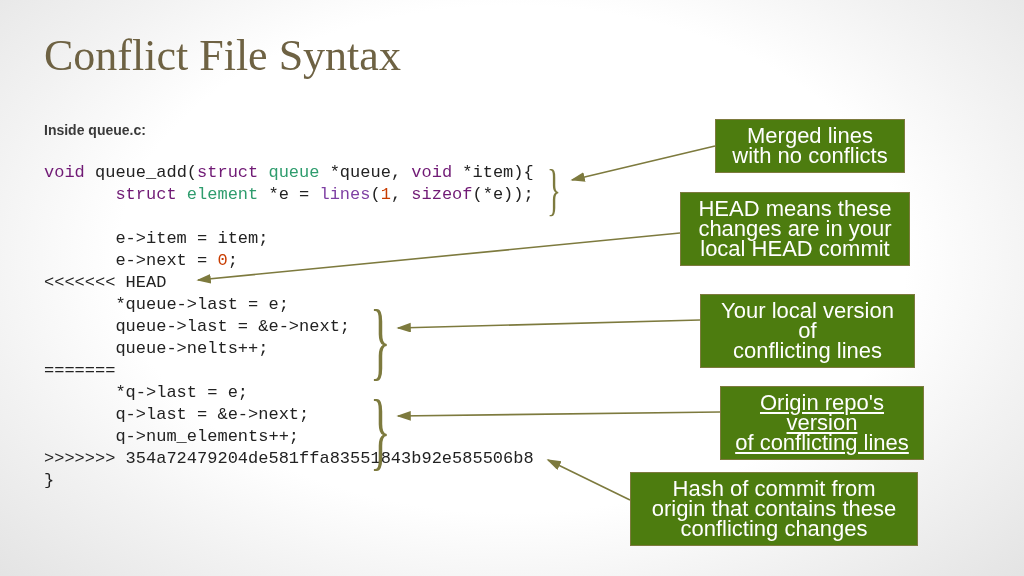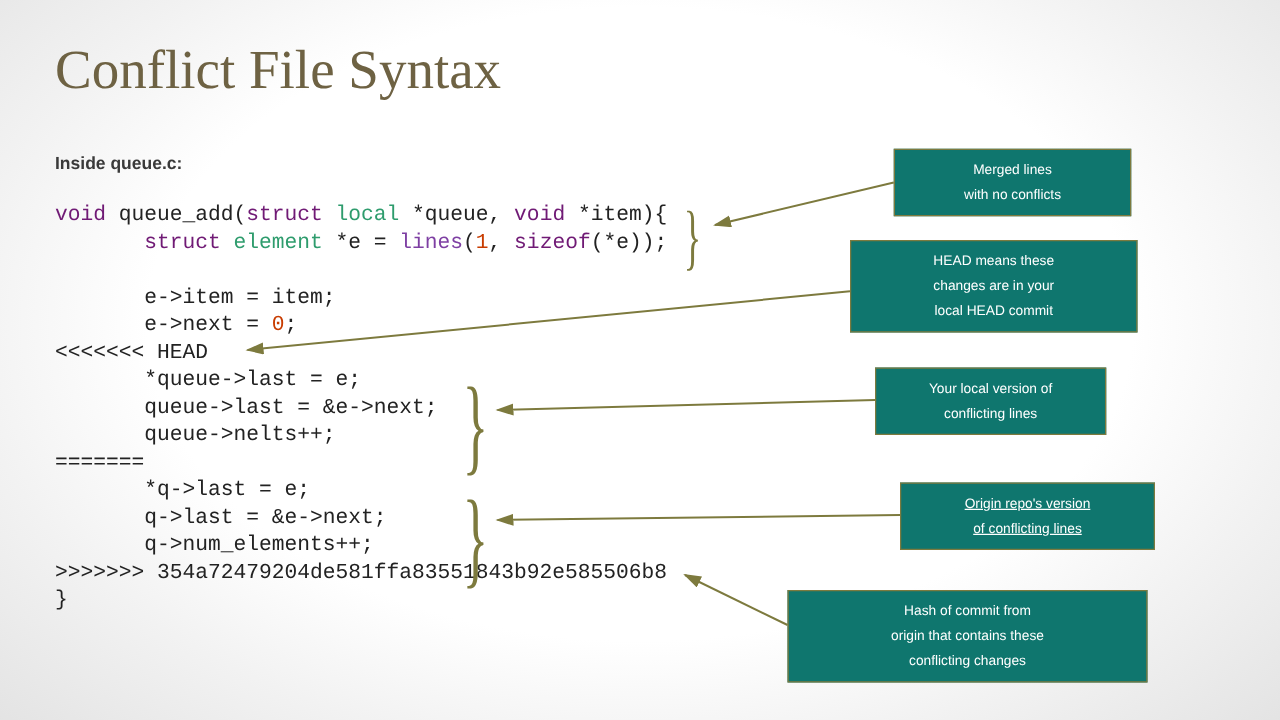--- a/index.html
+++ b/index.html
@@ -35,24 +35,24 @@
     color: #222;
     white-space: pre;
   }
   .kw-type   { color: #701a75; }
   .kw-name   { color: #2e9c6d; }
   .kw-call   { color: #7e3fa3; }
   .kw-num    { color: #c83c00; }
 
   .callout {
     position: absolute;
-    background: #0f766e;
+    background: #4d7c0f;
     border: 1.5px solid #7d7a3e;
     color: #ffffff;
-    font-size: 11px;
+    font-size: 22px;
     line-height: 20px;
     text-align: center;
     padding: 6px 10px;
     font-family: "Segoe UI", Arial, sans-serif;
   }
   .brace {
     position: absolute;
     font-family: Georgia, serif;
     color: #7d7a3e;
     transform: scaleX(0.5);
@@ -64,21 +64,21 @@
     width: 1024px; height: 576px;
     pointer-events: none;
   }
 </style>
 </head>
 <body>
 
 <h1 class="title">Conflict File Syntax</h1>
 <h2 class="subtitle">Inside queue.c:</h2>
 
-<div class="code"><span class="kw-type">void</span><span> queue_add(</span><span class="kw-type">struct</span><span class="kw-name"> local </span><span>*queue, </span><span class="kw-type">void</span><span> *item){</span>
+<div class="code"><span class="kw-type">void</span><span> queue_add(</span><span class="kw-type">struct</span><span class="kw-name"> queue </span><span>*queue, </span><span class="kw-type">void</span><span> *item){</span>
 <span class="kw-type">       struct</span><span class="kw-name"> element </span><span>*e = </span><span class="kw-call">lines</span><span>(</span><span class="kw-num">1</span><span>, </span><span class="kw-type">sizeof</span><span>(*e));</span>
 <span></span>
 <span>       e-&gt;item = item;</span>
 <span>       e-&gt;next = </span><span class="kw-num">0</span><span>;</span>
 <span>&lt;&lt;&lt;&lt;&lt;&lt;&lt; HEAD</span>
 <span>       *queue-&gt;last = e;</span>
 <span>       queue-&gt;last = &amp;e-&gt;next;</span>
 <span>       queue-&gt;nelts++;</span>
 <span>=======</span>
 <span>       *q-&gt;last = e;</span>
@@ -86,21 +86,21 @@
 <span>       q-&gt;num_elements++;</span>
 <span>&gt;&gt;&gt;&gt;&gt;&gt;&gt; 354a72479204de581ffa83551843b92e585506b8</span>
 <span>}</span></div>
 
 <div class="brace" style="left:547px; top:156px; font-size:58px;">}</div>
 <div class="brace" style="left:370px; top:290px; font-size:86px;">}</div>
 <div class="brace" style="left:370px; top:380px; font-size:86px;">}</div>
 
 <div class="callout" style="left:715px; top:119px; width:190px;">Merged lines<br>with no conflicts</div>
 <div class="callout" style="left:680px; top:192px; width:230px;">HEAD means these<br>changes are in your<br>local HEAD commit</div>
-<div class="callout" style="left:700px; top:294px; width:185px;">Your local version of<br>conflicting lines</div>
+<div class="callout" style="left:700px; top:294px; width:215px;">Your local version of<br>conflicting lines</div>
 <div class="callout" style="left:720px; top:386px; width:204px;text-decoration:underline;">Origin repo's version<br>of conflicting lines</div>
 <div class="callout" style="left:630px; top:472px; width:288px;">Hash of commit from<br>origin that contains these<br>conflicting changes</div>
 
 <svg class="arrows">
   <defs>
     <marker id="ah" markerWidth="10" markerHeight="10" refX="8" refY="3" orient="auto">
       <path d="M0,0 L9,3 L0,6 Z" fill="#7d7a3e"></path>
     </marker>
   </defs>
   <line x1="715" y1="146" x2="572" y2="180" stroke="#7d7a3e" stroke-width="1.6" marker-end="url(#ah)"></line>

